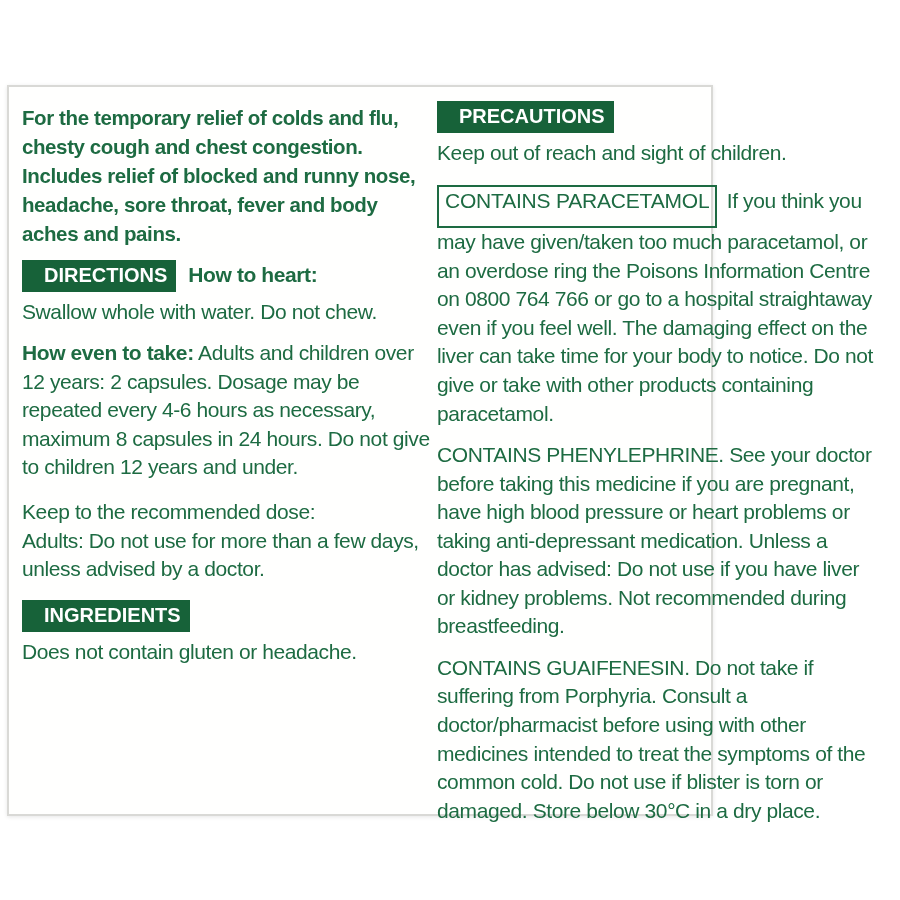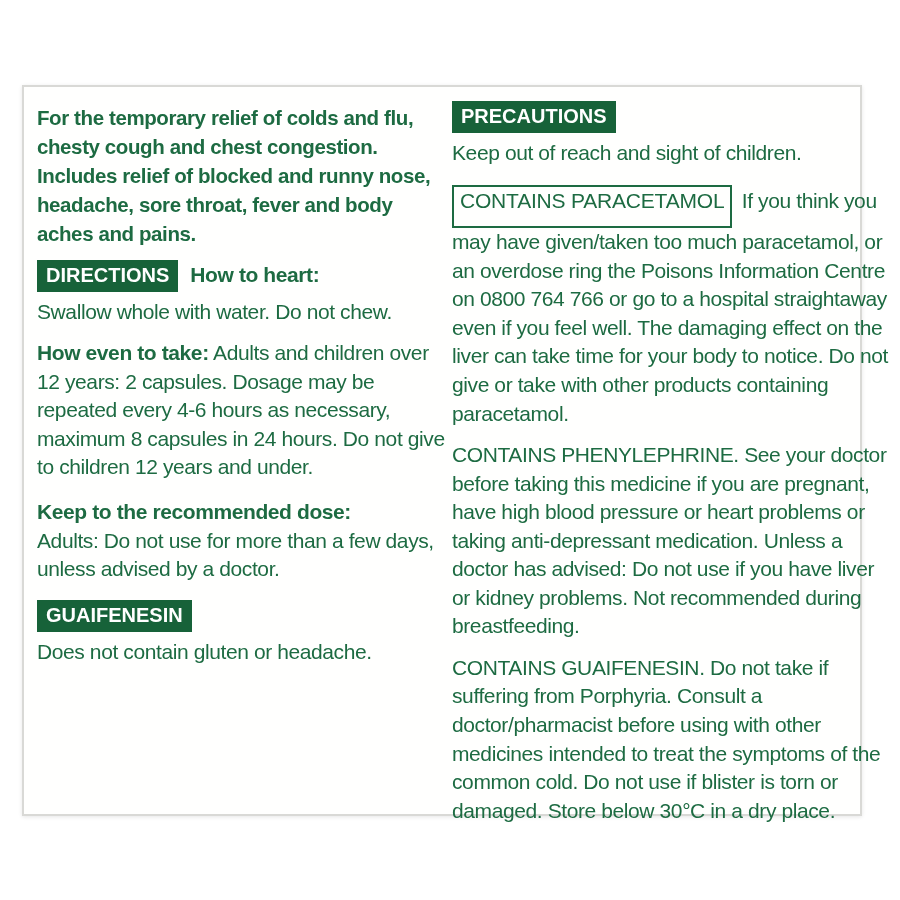--- a/index.html
+++ b/index.html
@@ -10,22 +10,22 @@
   }
   * { margin: 0; padding: 0; box-sizing: border-box; }
   html, body {
     width: 900px; height: 900px;
     background: #ffffff;
     overflow: hidden;
     font-family: "Liberation Sans", "DejaVu Sans", sans-serif;
   }
   .label-panel {
     position: absolute;
-    left: 22px; top: 85px;
-    width: 840px; height: 731px;
+    left: 7px; top: 85px;
+    width: 706px; height: 731px;
     background: #fffffe;
     border: 2px solid var(--panel-border);
     box-shadow: 0 1px 4px rgba(0,0,0,0.10);
   }
   .col {
     position: absolute;
     color: var(--green);
     font-size: 21px;
     line-height: 1.36;
     letter-spacing: -0.4px;
@@ -45,26 +45,26 @@
     gap: 12px;
     margin-bottom: 6px;
   }
   .green-box {
     display: inline-block;
     background: var(--box-green);
     color: var(--heading-text);
     font-weight: 700;
     font-size: 20px;
     letter-spacing: 0;
-    padding: 2px 9px 3px 9px;
+    padding: 2px 9px 3px 22px;
   }
   .inline-heading { font-weight: 700; }
   .para { margin-bottom: 13px; }
   .para-tight { margin-bottom: 17px; }
-  .bold-line { font-weight: 700; }
+  .bold-line { font-weight: 400; }
   .outlined-box {
     display: inline-block;
     border: 2px solid var(--green);
     padding: 0px 6px 11px 6px;
     margin-right: 4px;
     letter-spacing: -0.2px;
   }
   .mb16 { margin-bottom: 16px; }
 </style>
 </head>
@@ -87,21 +87,21 @@
       <span class="inline-heading">How even to take:</span>
       <span>Adults and children over 12 years: 2 capsules. Dosage may be repeated every 4-6 hours as necessary, maximum 8 capsules in 24 hours. Do not give to children 12 years and under.</span>
     </p>
 
     <div class="mb16">
       <div class="bold-line">Keep to the recommended dose:</div>
       <div>Adults: Do not use for more than a few days, unless advised by a doctor.</div>
     </div>
 
     <div class="heading-row">
-      <span class="green-box">GUAIFENESIN</span>
+      <span class="green-box">INGREDIENTS</span>
     </div>
 
     <p>Does not contain gluten or headache.</p>
 
   </div>
 
   <div class="col col-right">
 
     <div class="heading-row">
       <span class="green-box">PRECAUTIONS</span>

